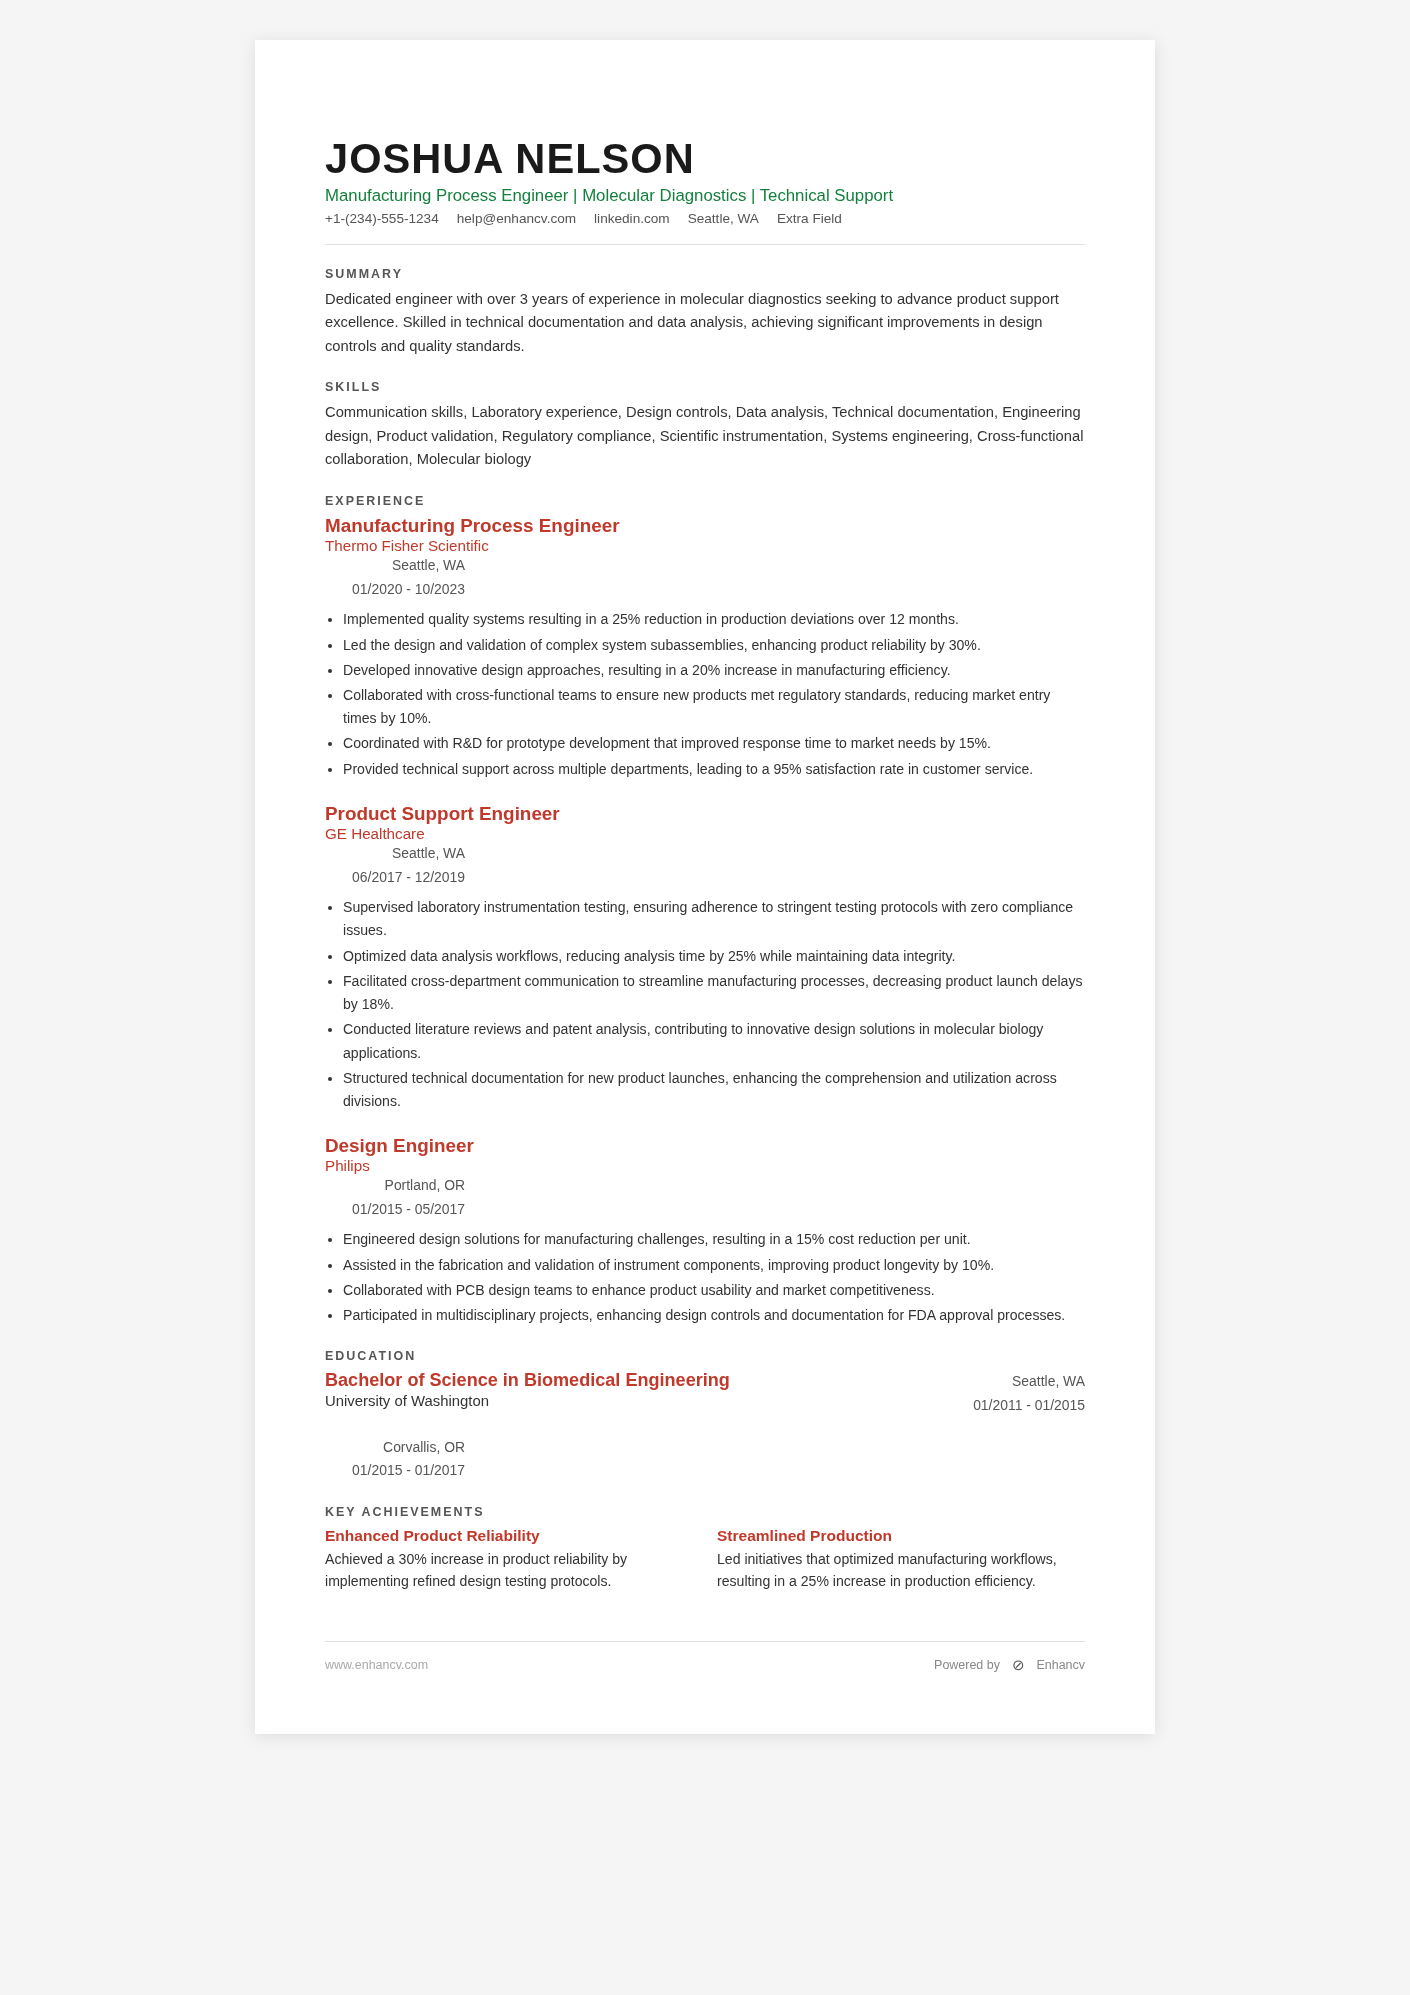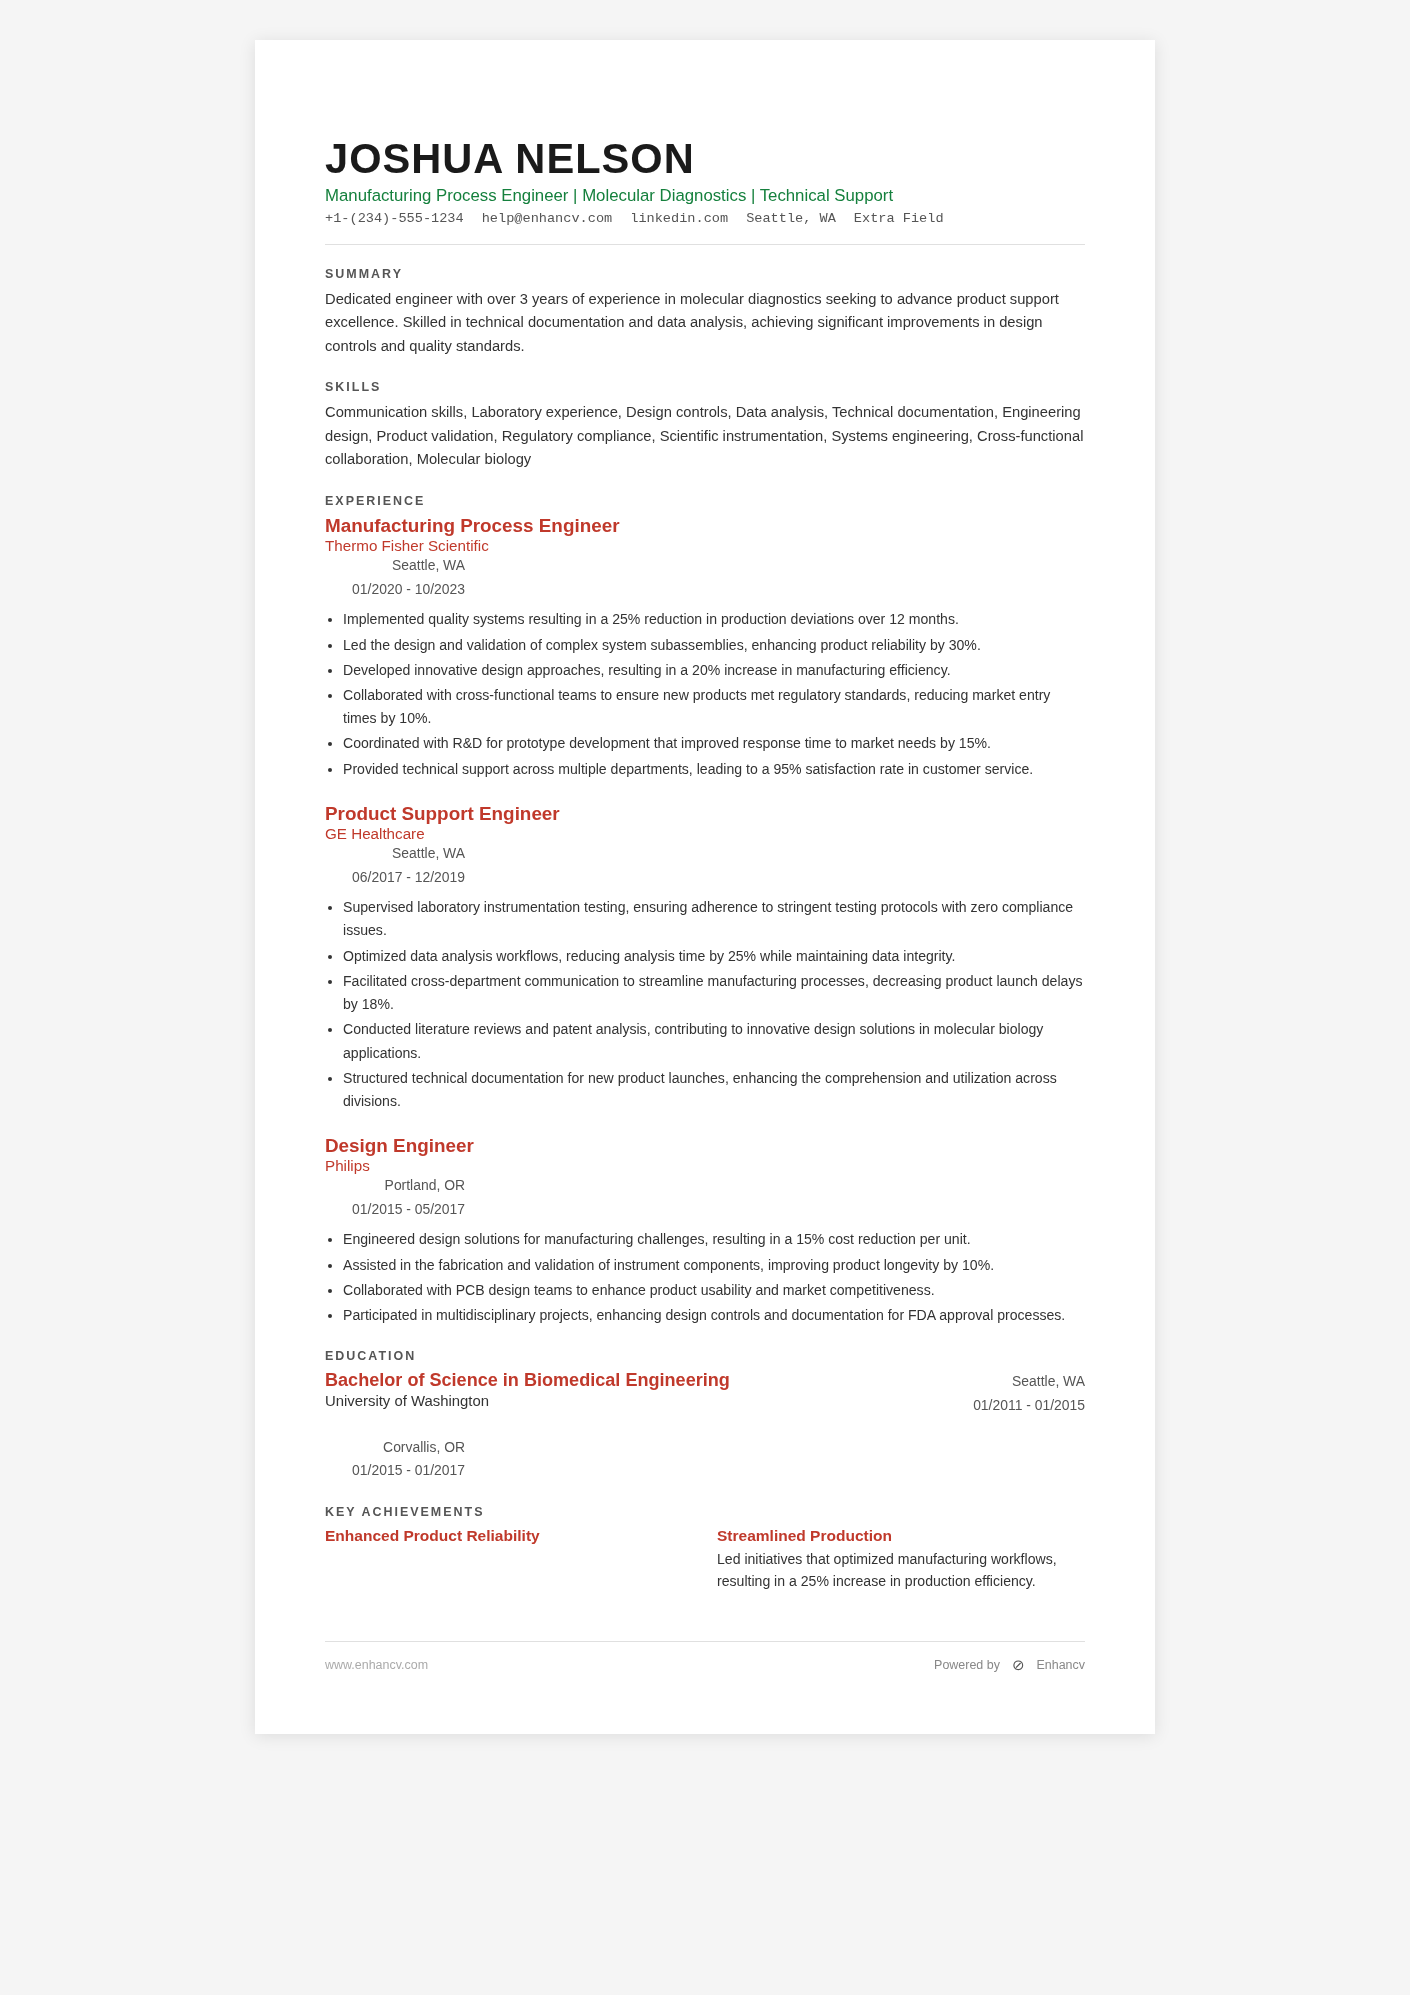--- a/index.html
+++ b/index.html
@@ -31,21 +31,20 @@
       margin-top: 4px;
       font-weight: 400;
     }
     .contact {
       font-size: 0.85em;
       color: #555;
       margin-top: 5px;
       display: flex;
       gap: 18px;
       flex-wrap: wrap;
-      font-family: Liberation Mono, monospace;
     }
     .contact span { color: #555; }
     .divider {
       border: none;
       border-top: 1.5px solid #e0e0e0;
       margin: 18px 0 10px 0;
     }
     .section-label {
       font-size: 0.78em;
       font-weight: 700;
@@ -263,20 +262,21 @@
         </div>
       </div>
     </div>
   </div>
 
   <div>
     <div class="section-label">KEY ACHIEVEMENTS</div>
     <div class="achievements-grid">
       <div>
         <div class="achievement-title">Enhanced Product Reliability</div>
+        <div class="achievement-text">Achieved a 30% increase in product reliability by implementing refined design testing protocols.</div>
       </div>
       <div>
         <div class="achievement-title">Streamlined Production</div>
         <div class="achievement-text">Led initiatives that optimized manufacturing workflows, resulting in a 25% increase in production efficiency.</div>
       </div>
     </div>
   </div>
 
   <div class="footer">
     <span>www.enhancv.com</span>

